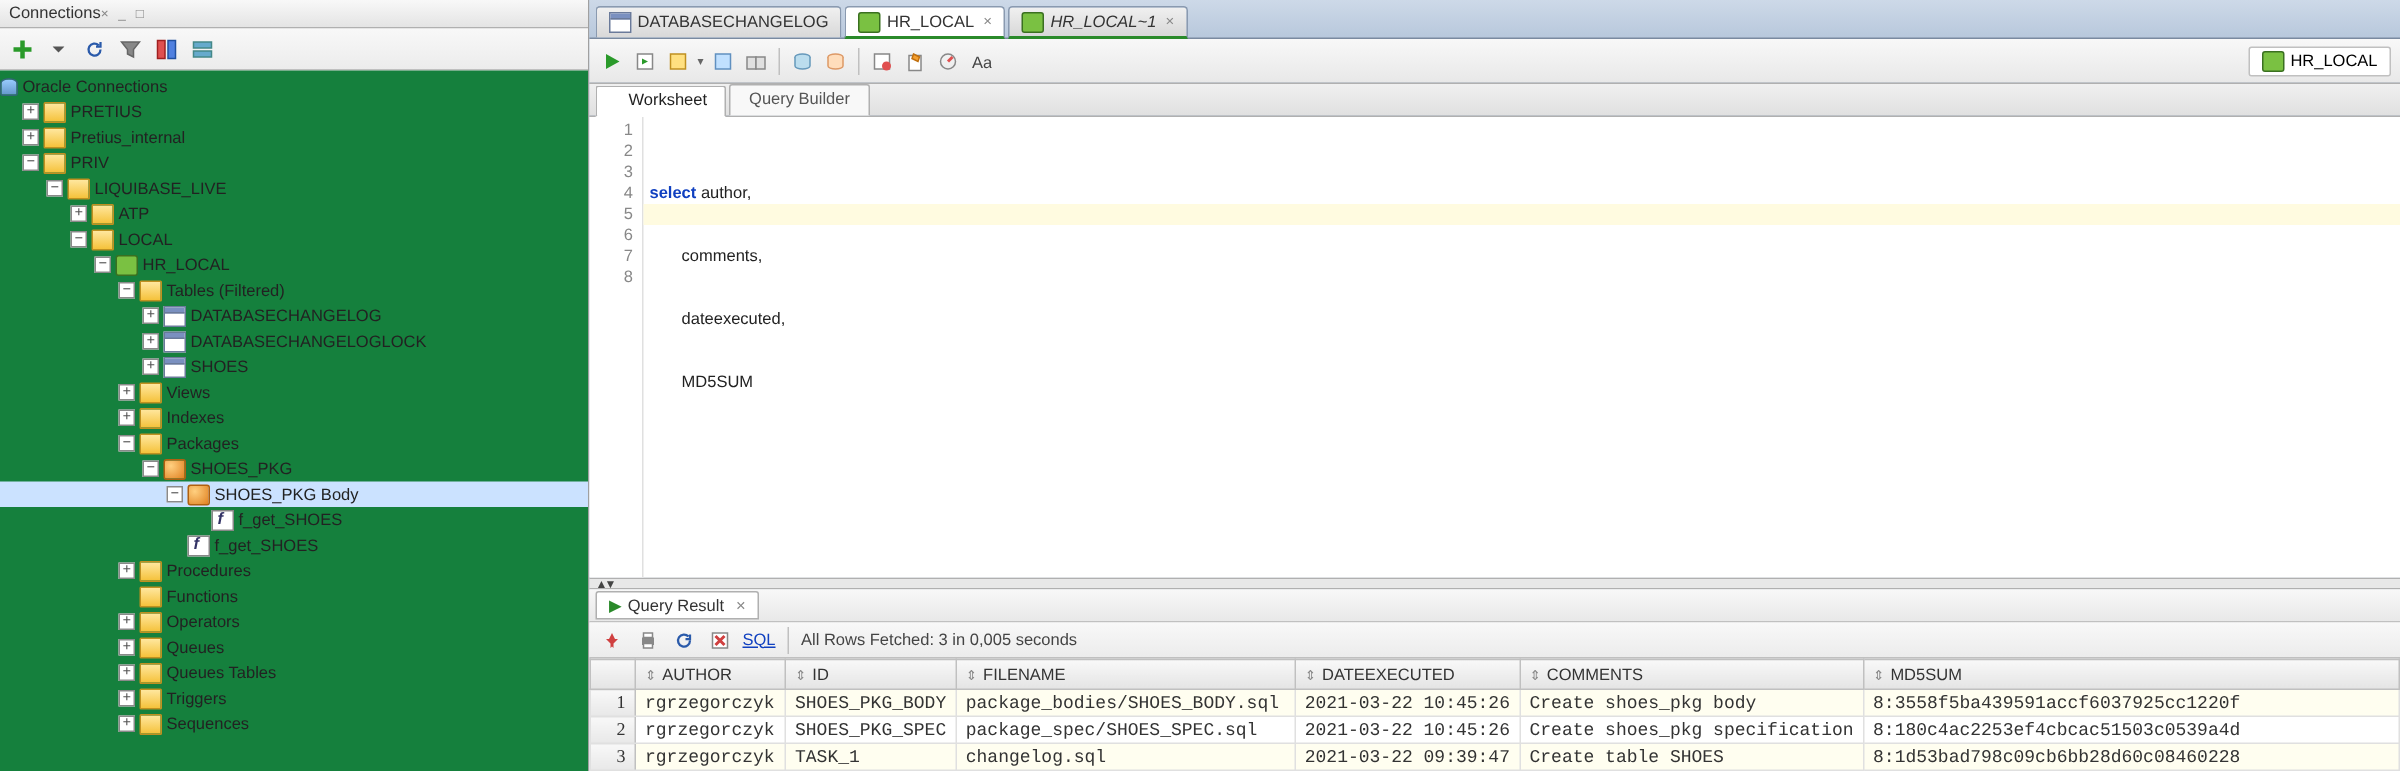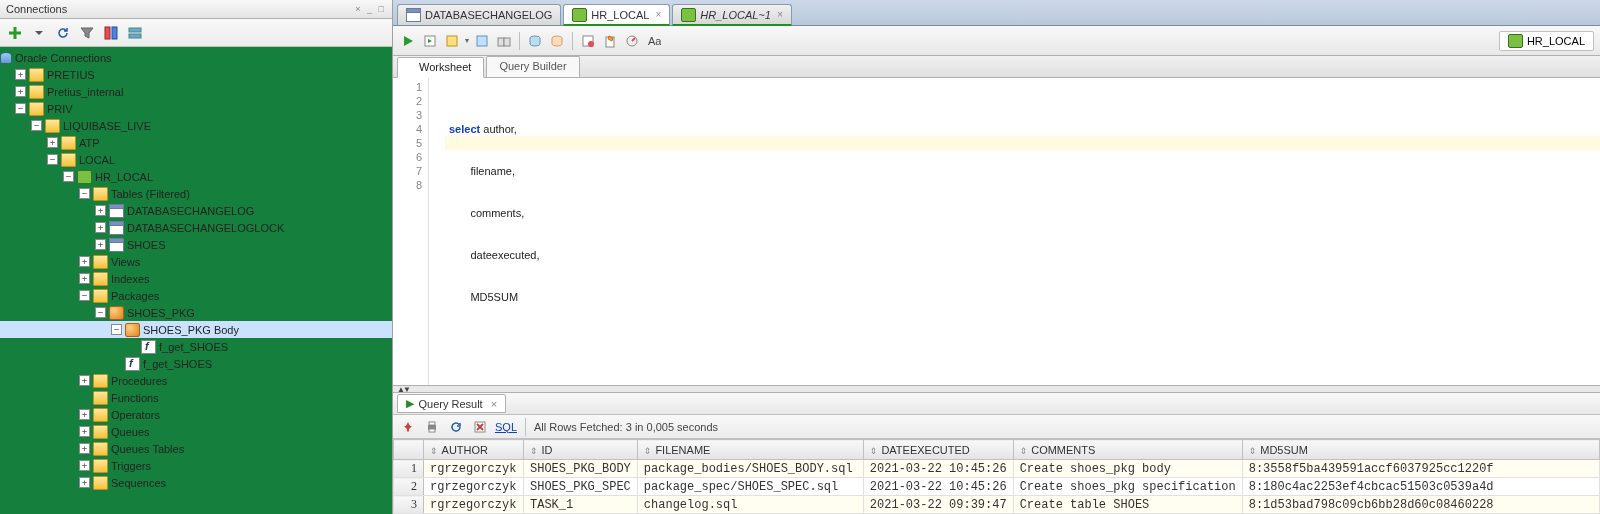--- a/index.html
+++ b/index.html
@@ -1,21 +1,21 @@
 <!DOCTYPE html>
 <html><head>
 <meta charset="utf-8">
 <style>
 * { margin: 0; padding: 0; box-sizing: border-box; font-family: Tahoma, Arial, sans-serif; font-size: 11px; }
 body { background: #c0d0e0; width: 1600px; height: 514px; overflow: hidden; }
 .app { display: flex; height: 100%; }
 
 
 .left-panel { width: 393px; background: #f5f5f5; border-right: 1px solid #a0a0a0; display: flex; flex-direction: column; }
-.panel-header { background: linear-gradient(#f8f8f8, #e4e4e4); border-bottom: 1px solid #b0b0b0; padding: 3px 6px; display: flex; align-items: center; justify-content: space-between; }
+.panel-header { background: linear-gradient(#f8f8f8, #e4e4e4); border-bottom: 1px solid #b0b0b0; padding: 3px 6px; display: flex; align-items: center; justify-content: flex-start; }
 .panel-header span { color: #333; }
 .panel-header .controls { color: #888; font-size: 9px; letter-spacing: 2px; }
 .toolbar-left { background: linear-gradient(#f8f8f8, #ececec); border-bottom: 1px solid #c0c0c0; padding: 4px 6px; display: flex; gap: 6px; align-items: center; height: 28px; }
 .tb-icon { width: 18px; height: 18px; display: inline-flex; align-items: center; justify-content: center; cursor: pointer; }
 .tree { flex: 1; background: #15803d; overflow: auto; padding: 2px 0; }
 .tree-node { display: flex; align-items: center; height: 17px; white-space: nowrap; gap: 3px; }
 .tree-node.selected { background: #cbe2ff; }
 .tree-sp { display: inline-block; }
 .exp { width: 11px; height: 11px; border: 1px solid #8a8a8a; background: #fff; display: inline-flex; align-items: center; justify-content: center; font-size: 9px; line-height: 1; font-family: monospace; color: #555; cursor: pointer; flex-shrink: 0; }
 .exp.blank { border: none; background: transparent; }
@@ -44,21 +44,21 @@
 .editor-toolbar .left-tools { display: flex; align-items: center; gap: 4px; }
 .tb-sep { width: 1px; height: 18px; background: #c0c0c0; margin: 0 2px; }
 .conn-label { display: flex; align-items: center; gap: 4px; padding: 2px 8px; border: 1px solid #c0c0c0; background: #fff; border-radius: 2px; }
 
 .sub-tabs { display: flex; background: linear-gradient(#f0f0f0, #e0e0e0); border-bottom: 1px solid #b0b0b0; padding-left: 4px; height: 22px; }
 .sub-tab { padding: 3px 12px; border: 1px solid #b0b0b0; border-bottom: none; background: #f8f8f8; margin-right: 2px; border-radius: 2px 2px 0 0; cursor: pointer; color: #555; }
 .sub-tab.active { background: #fff; border-bottom: 1px solid #fff; position: relative; top: 1px; color: #222; padding-left: 21px; }
 
 .editor-area { flex: 1; display: flex; background: #fff; overflow: hidden; min-height: 230px; position: relative; }
 .gutter { width: 36px; background: #fff; border-right: 1px solid #e0e0e0; text-align: right; padding: 2px 6px 2px 2px; color: #888; font-family: 'Courier New', monospace; font-size: 12px; line-height: 14px; }
-.code { flex: 1; font-family: 'Courier New', monospace; font-size: 13px; line-height: 14px; padding: 2px 4px; white-space: pre; color: #222; position: relative; margin-left: 16px; }
+.code { flex: 1; font-family: 'Courier New', monospace; font-size: 13px; line-height: 14px; padding: 2px 4px; white-space: pre; color: #222; position: relative; }
 .code .kw { color: #1040c0; font-weight: bold; }
 .code .hl-line { background: #fffbe0; display: block; position: absolute; left: 0; right: 0; height: 14px; z-index: 0; }
 .code > div { position: relative; z-index: 1; }
 .margin-line { position: absolute; top: 0; bottom: 0; left: 670px; border-left: 1px dashed #c0c0c0; }
 
 .splitter { height: 8px; background: #e8e8e8; border-top: 1px solid #b0b0b0; border-bottom: 1px solid #b0b0b0; display: flex; align-items: center; padding-left: 4px; font-size: 8px; letter-spacing: -2px; color: #444; cursor: row-resize; }
 
 .results-panel { background: #fff; display: flex; flex-direction: column; }
 .result-tab-bar { display: flex; align-items: center; background: linear-gradient(#f8f8f8, #e8e8e8); border-bottom: 1px solid #c0c0c0; height: 22px; padding-left: 4px; }
 .result-tab { display: flex; align-items: center; gap: 4px; padding: 2px 8px; border: 1px solid #b0b0b0; background: #fff; border-radius: 2px 2px 0 0; color: #333; }
@@ -383,21 +383,20 @@
           <div>3</div>
           <div>4</div>
           <div>5</div>
           <div>6</div>
           <div>7</div>
           <div>8</div>
       </div>
       <div class="code">
         <span class="hl-line" style="top:58px"></span>
         <div><span class="kw">select</span><span> author,</span></div>
-        <div>       filename,</div>
         <div>       comments,</div>
         <div>       dateexecuted,</div>
         <div>       MD5SUM</div>
         
         <div class="margin-line"></div>
       </div>
     </div>
 
     <div class="splitter">▲▼</div>
 

